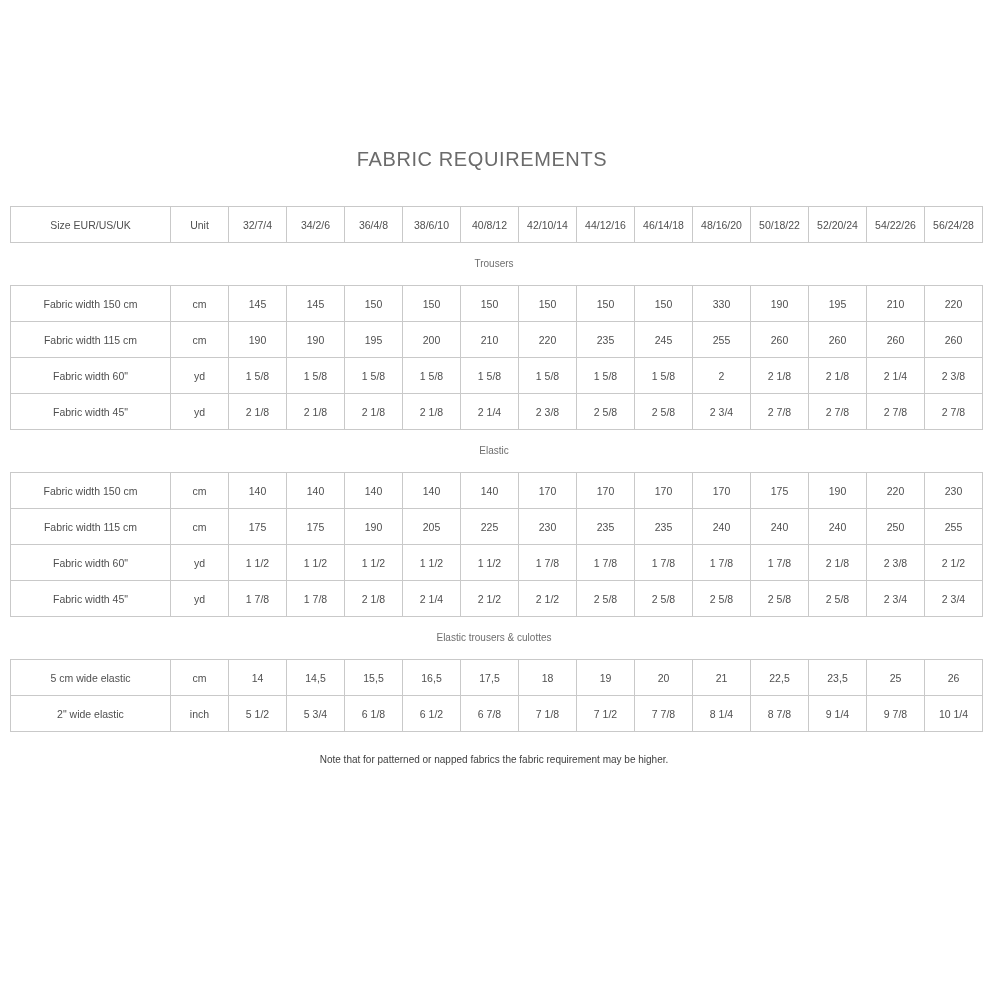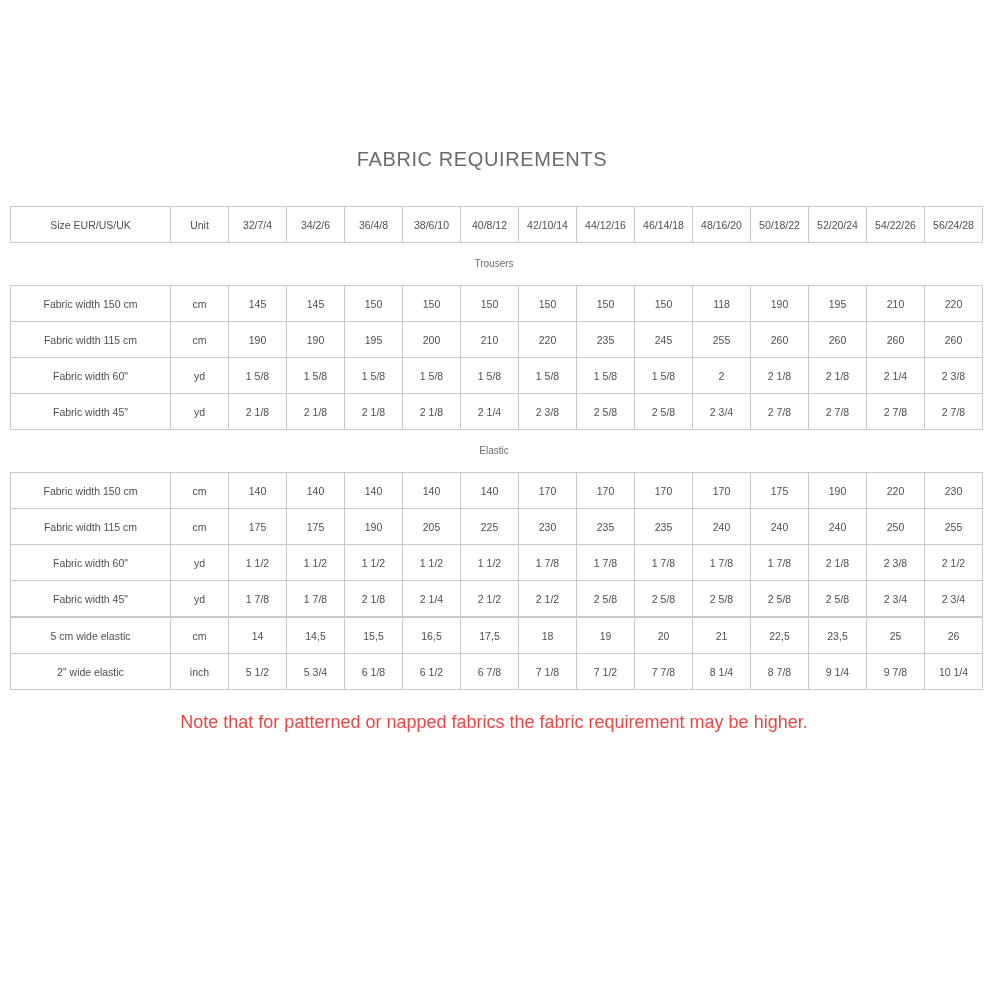--- a/index.html
+++ b/index.html
@@ -74,22 +74,22 @@
     text-align: center;
     font-size: 10px;
     color: #6e6e6e;
     height: 42px;
     line-height: 42px;
     width: 968px;
   }
 
   .note {
     text-align: center;
-    font-size: 18px;
-    color: #ef4444;
+    font-size: 10px;
+    color: #404040;
     width: 968px;
     margin-top: 22px;
   }
 </style>
 </head>
 <body>
 
 <div class="page">
 
   <div class="doc-title">FABRIC REQUIREMENTS</div>
@@ -160,21 +160,21 @@
               <td class="label">Fabric width 150 cm</td>
               <td>cm</td>
               <td>145</td>
               <td>145</td>
               <td>150</td>
               <td>150</td>
               <td>150</td>
               <td>150</td>
               <td>150</td>
               <td>150</td>
-              <td>118</td>
+              <td>330</td>
               <td>190</td>
               <td>195</td>
               <td>210</td>
               <td>220</td>
             </tr>
             <tr>
               <td class="label">Fabric width 115 cm</td>
               <td>cm</td>
               <td>190</td>
               <td>190</td>
@@ -309,20 +309,21 @@
               <td>2 5/8</td>
               <td>2 5/8</td>
               <td>2 5/8</td>
               <td>2 5/8</td>
               <td>2 5/8</td>
               <td>2 3/4</td>
               <td>2 3/4</td>
             </tr>
           </tbody>
         </table>
+        <div class="section-title">Elastic trousers &amp; culottes</div>
         <table class="fr">
           <colgroup>
             <col class="c-label">
             <col class="c-unit">
             <col class="c-size">
             <col class="c-size">
             <col class="c-size">
             <col class="c-size">
             <col class="c-size">
             <col class="c-size">

